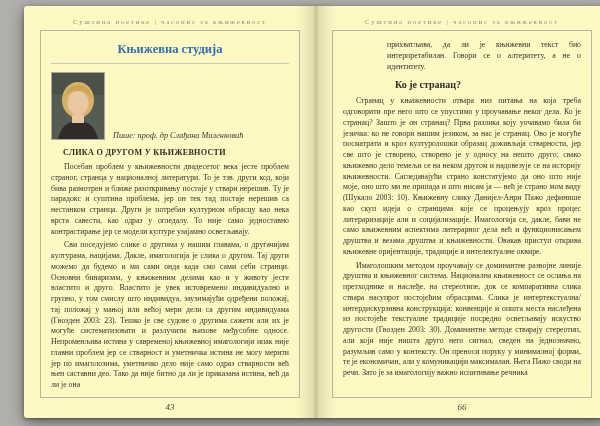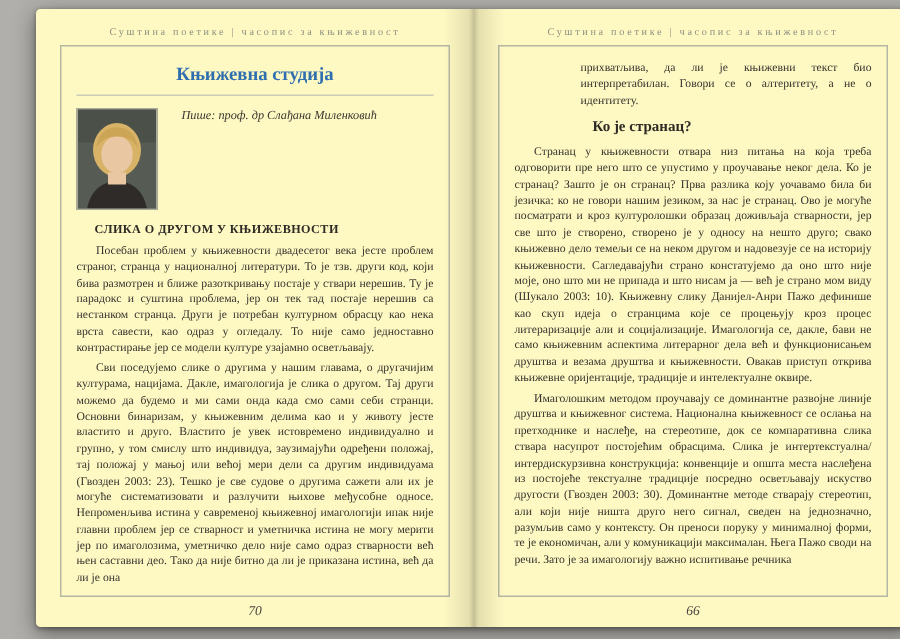--- a/index.html
+++ b/index.html
@@ -59,22 +59,22 @@
     margin:2px 0 8px 0;
     text-align:center;
     font-size:12.5px;
     font-weight:bold;
     color:#2f6fb0;
     border-bottom:1px solid #c8cbb8;
     padding-bottom:6px;
   }
   .author-row{
     display:flex;
-    align-items:flex-start;
-    gap:16px;
+    align-items:flex-end;
+    gap:8px;
     margin:4px 0 8px 0;
   }
   .photo{
     width:52px;height:66px;flex:0 0 52px;
     border:1px solid #a7aa98;
     background:#575c54;
     overflow:hidden;
   }
   .byline{
     font-style:italic;
@@ -126,21 +126,21 @@
             <path d="M6 66 Q10 48 26 48 Q42 48 46 66 Z" fill="#2e2b28"></path>
             <rect x="20" y="42" width="12" height="8" fill="#e8c7a2"></rect>
           </svg>
         </div>
         <div class="byline">Пише: проф. др Слађана Миленковић</div>
       </div>
       <h2 class="section-heading">СЛИКА О ДРУГОМ У КЊИЖЕВНОСТИ</h2>
       <p class="body">Посебан проблем у књижевности двадесетог века јесте проблем страног, странца у националној литератури. То је тзв. други код, који бива размотрен и ближе разоткривању постаје у ствари нерешив. Ту је парадокс и суштина проблема, јер он тек тад постаје нерешив са нестанком странца. Други је потребан културном обрасцу као нека врста савести, као одраз у огледалу. То није само једноставно контрастирање јер се модели културе узајамно осветљавају.</p>
       <p class="body">Сви поседујемо слике о другима у нашим главама, о другачијим културама, нацијама. Дакле, имагологија је слика о другом. Тај други можемо да будемо и ми сами онда када смо сами себи странци. Основни бинаризам, у књижевним делима као и у животу јесте властито и друго. Властито је увек истовремено индивидуално и групно, у том смислу што индивидуа, заузимајући одређени положај, тај положај у мањој или већој мери дели са другим индивидуама (Гвозден 2003: 23). Тешко је све судове о другима сажети али их је могуће систематизовати и разлучити њихове међусобне односе. Непроменљива истина у савременој књижевној имагологији ипак није главни проблем јер се стварност и уметничка истина не могу мерити јер по имаголозима, уметничко дело није само одраз стварности већ њен саставни део. Тако да није битно да ли је приказана истина, већ да ли је она</p>
     </div>
-    <div class="folio">70</div>
+    <div class="folio">43</div>
   </div>
 
   <div class="page">
     <div class="page-header">Суштина поетике | часопис за књижевност</div>
     <div class="frame">
       <p class="body no-indent">прихватљива, да ли је књижевни текст био интерпретабилан. Говори се о алтеритету, а не о идентитету.</p>
       <h2 class="question-heading">Ко је странац?</h2>
       <p class="body">Странац у књижевности отвара низ питања на која треба одговорити пре него што се упустимо у проучавање неког дела. Ко је странац? Зашто је он странац? Прва разлика коју уочавамо била би језичка: ко не говори нашим језиком, за нас је странац. Ово је могуће посматрати и кроз културолошки образац доживљаја стварности, јер све што је створено, створено је у односу на нешто друго; свако књижевно дело темељи се на неком другом и надовезује се на историју књижевности. Сагледавајући страно констатујемо да оно што није моје, оно што ми не припада и што нисам ја — већ је страно мом виду (Шукало 2003: 10). Књижевну слику Данијел-Анри Пажо дефинише као скуп идеја о странцима које се процењују кроз процес литераризације али и социјализације. Имагологија се, дакле, бави не само књижевним аспектима литерарног дела већ и функционисањем друштва и везама друштва и књижевности. Овакав приступ открива књижевне оријентације, традиције и интелектуалне оквире.</p>
       <p class="body">Имаголошким методом проучавају се доминантне развојне линије друштва и књижевног система. Национална књижевност се ослања на претходнике и наслеђе, на стереотипе, док се компаративна слика ствара насупрот постојећим обрасцима. Слика је интертекстуална/интердискурзивна конструкција: конвенције и општа места наслеђена из постојеће текстуалне традиције посредно осветљавају искуство другости (Гвозден 2003: 30). Доминантне методе стварају стереотип, али који није ништа друго него сигнал, сведен на једнозначно, разумљив само у контексту. Он преноси поруку у минималној форми, те је економичан, али у комуникацији максималан. Њега Пажо своди на речи. Зато је за имагологију важно испитивање речника</p>
     </div>

